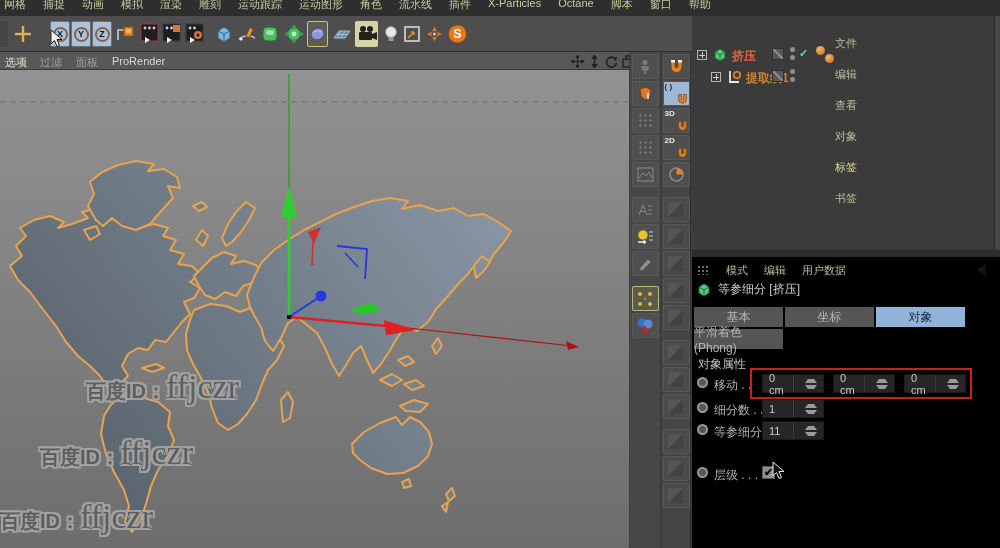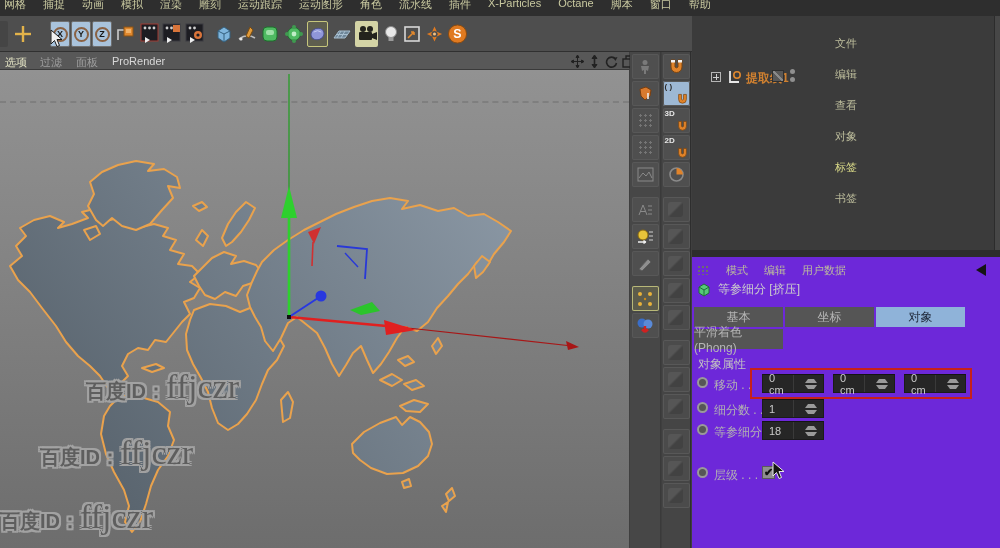--- a/index.html
+++ b/index.html
@@ -85,21 +85,21 @@
   .hatchsq { position:absolute; width:12px; height:12px; background:#585858;
              background-image:linear-gradient(45deg, transparent 42%, #8a8a8a 42%, #8a8a8a 58%, transparent 58%); 
              border:1px solid #2e2e2e; }
   .vdot { position:absolute; width:5px; height:5px; border-radius:50%; background:#8f8f8f; }
   .om-check { position:absolute; font-size:11px; color:#63d6a8; font-weight:bold; }
   .tagball { position:absolute; width:9px; height:9px; border-radius:50%;
              background:radial-gradient(circle at 35% 30%, #f5b368, #c86f14); }
 
   .splitter { position:absolute; left:692px; top:250px; width:308px; height:7px; background:#2d2d2d; }
 
-  .am-panel { position:absolute; left:692px; top:257px; width:308px; height:291px; background:#6d28d9; }
+  .am-panel { position:absolute; left:692px; top:257px; width:308px; height:291px; background:#000000; }
   .am-collapse { position:absolute; right:14px; top:7px; width:0; height:0;
                  border-top:6px solid transparent; border-bottom:6px solid transparent;
                  border-right:10px solid #141414; }
   .am-title { position:absolute; left:4px; top:24px; display:flex; align-items:center; gap:6px; }
   .am-title span { font-size:12px; color:#cccccc; }
   .tabs { position:absolute; left:2px; top:50px; display:flex; gap:2px; }
   .tab { width:89px; height:20px; background:#555555; color:#b5b5b5; font-size:12px;
          display:flex; align-items:center; justify-content:center; }
   .tab.selected { background:#8fb3d9; color:#20293a; }
   .tab.phong { position:absolute; left:2px; top:72px; }
@@ -514,20 +514,37 @@
     <div class="panel-menu" style="top:4px;flex-direction:column;">
       <span class="grip"></span>
       <span class="pm-item">文件</span>
       <span class="pm-item">编辑</span>
       <span class="pm-item">查看</span>
       <span class="pm-item">对象</span>
       <span class="pm-item active">标签</span>
       <span class="pm-item">书签</span>
     </div>
 
+    <div class="om-row" style="top:28px;">
+      <span class="expandbox" style="left:5px;top:6px;">
+          <i></i>
+          <b></b>
+        </span>
+      <svg style="position:absolute;left:20px;top:3px;" width="16" height="16" viewBox="0 0 16 16">
+        <path d="M3,5 L8,2 L13,5 L13,11 L8,14 L3,11 Z" fill="#56c878" stroke="#1e6e38"></path>
+        <path d="M3,5 L8,8 L13,5 M8,8 L8,14" stroke="#1e6e38" fill="none"></path>
+        </svg>
+      <span class="om-label" style="left:40px;top:4px;color:#e0643c;">挤压</span>
+      <span class="hatchsq" style="left:80px;top:4px;"></span>
+      <span class="vdot" style="left:98px;top:3px;"></span>
+      <span class="vdot" style="left:98px;top:11px;"></span>
+      <span class="om-check" style="left:107px;top:3px;">✓</span>
+      <span class="tagball" style="left:124px;top:2px;"></span>
+      <span class="tagball" style="left:133px;top:10px;"></span>
+    </div>
 
     <div class="om-row" style="top:50px;">
       <span class="expandbox" style="left:19px;top:6px;">
           <i></i>
           <b></b>
         </span>
       <svg style="position:absolute;left:34px;top:3px;" width="16" height="16" viewBox="0 0 16 16">
         <path d="M4,2 L4,13 L13,13" stroke="#e8e8e8" stroke-width="1.8" fill="none"></path>
         <circle cx="11" cy="6" r="3.2" fill="none" stroke="#e0882e" stroke-width="1.6"></circle>
         </svg>
@@ -603,21 +620,21 @@
             <span class="up"></span>
             <span class="dn"></span>
           </span>
         </div>
     </div>
 
     <div class="am-row" style="top:164px;">
       <span class="reccircle"></span>
       <span class="am-label">等参细分</span>
       <div class="field" style="left:70px;">
-        <span>18</span>
+        <span>11</span>
         <span class="spinner">
             <span class="up"></span>
             <span class="dn"></span>
           </span>
         </div>
     </div>
 
 
     <div class="am-row" style="top:207px;">
       <span class="reccircle"></span>

